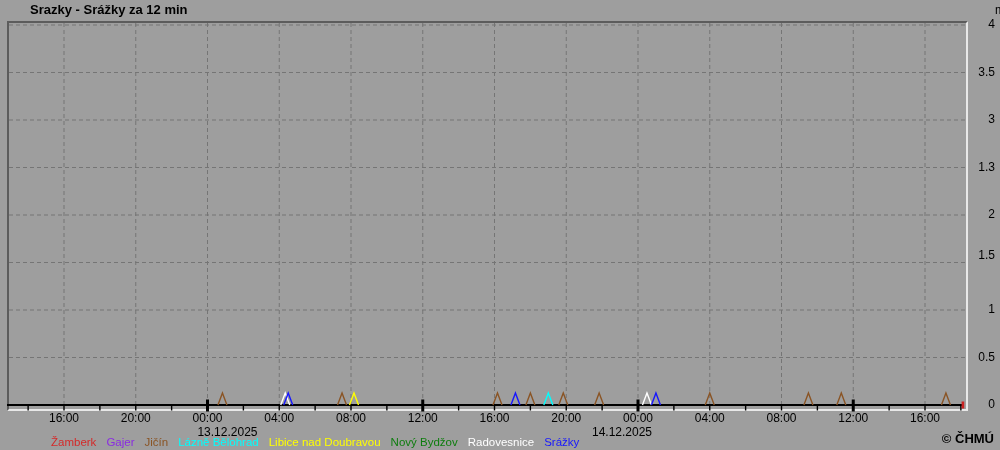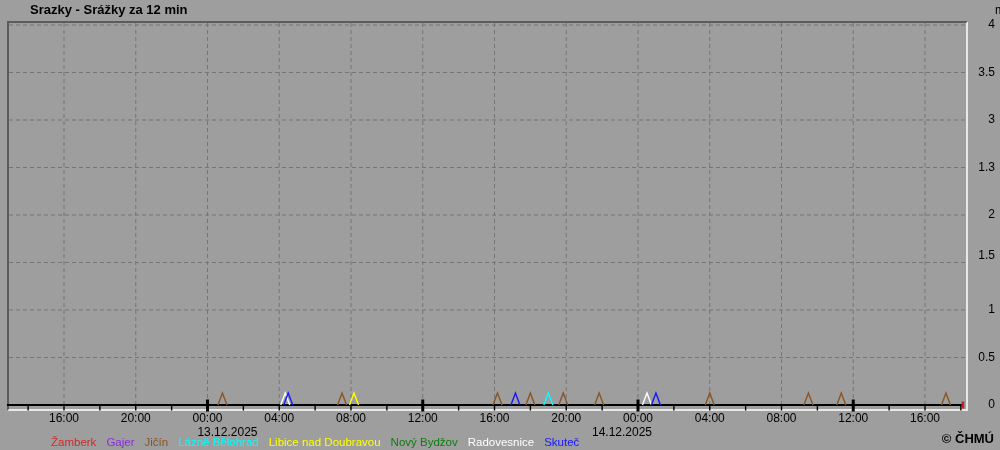--- a/index.html
+++ b/index.html
@@ -140,16 +140,16 @@
     </div>
   <div class="unitlabel lbl" style="left:969px; top:3px; width:26px;margin-left:20px;">mm</div>
   <div class="legend" id="legend">
       <span class="legend-item" style="color: rgb(212, 42, 42);">Žamberk</span>
       <span class="legend-item" style="color: rgb(138, 43, 226);">Gajer</span>
       <span class="legend-item" style="color: rgb(138, 84, 36);">Jičín</span>
       <span class="legend-item" style="color: rgb(0, 255, 255);">Lázně Bělohrad</span>
       <span class="legend-item" style="color: rgb(255, 255, 0);">Libice nad Doubravou</span>
       <span class="legend-item" style="color: rgb(14, 125, 14);">Nový Bydžov</span>
       <span class="legend-item" style="color: rgb(255, 255, 255);">Radovesnice</span>
-      <span class="legend-item" style="color: rgb(22, 22, 255);">Skuteč</span>
+      <span class="legend-item" style="color: rgb(22, 22, 255);">Srážky</span>
     </div>
   <div class="copyright">© ČHMÚ</div>
 </div>
 
 </body></html>

